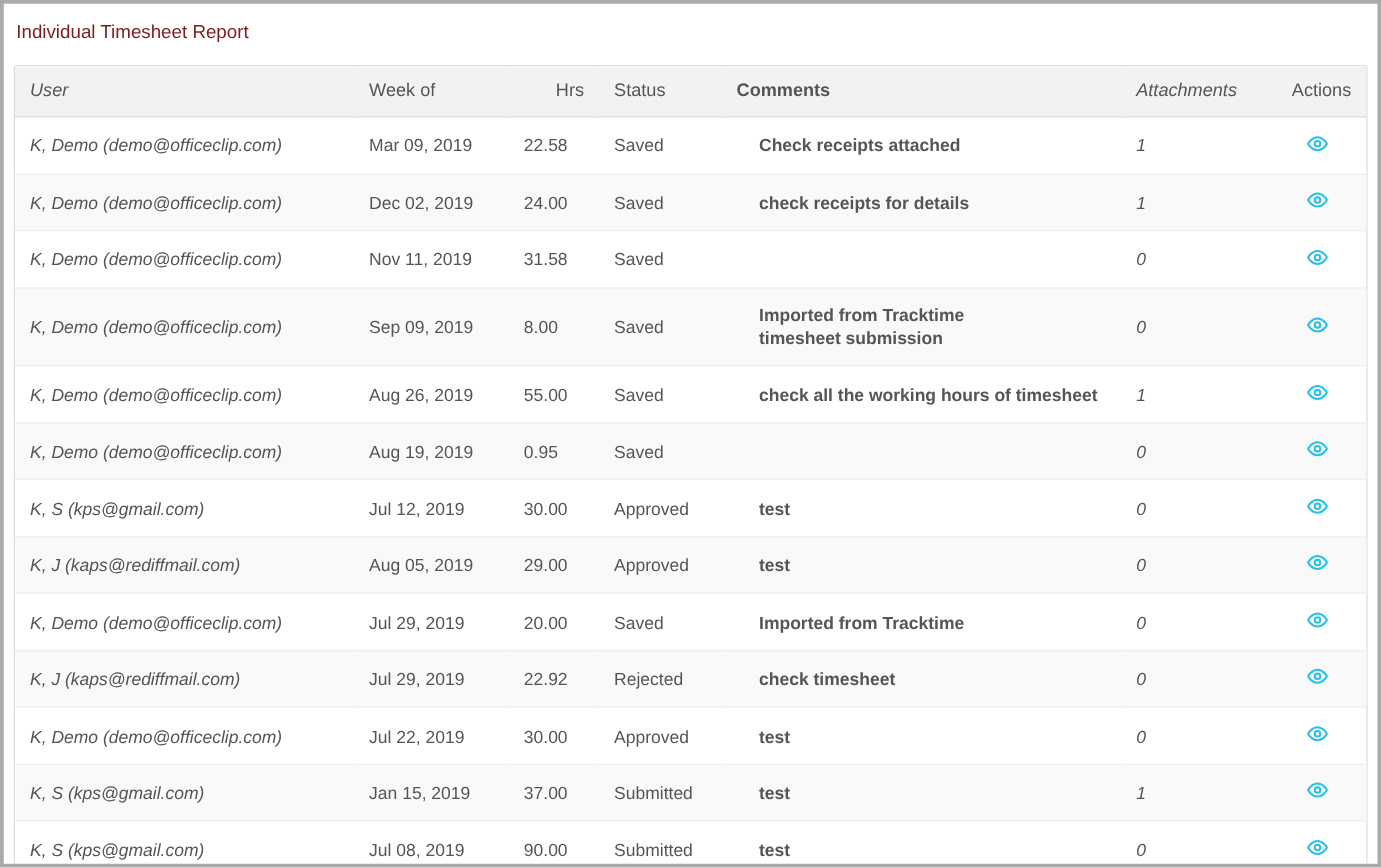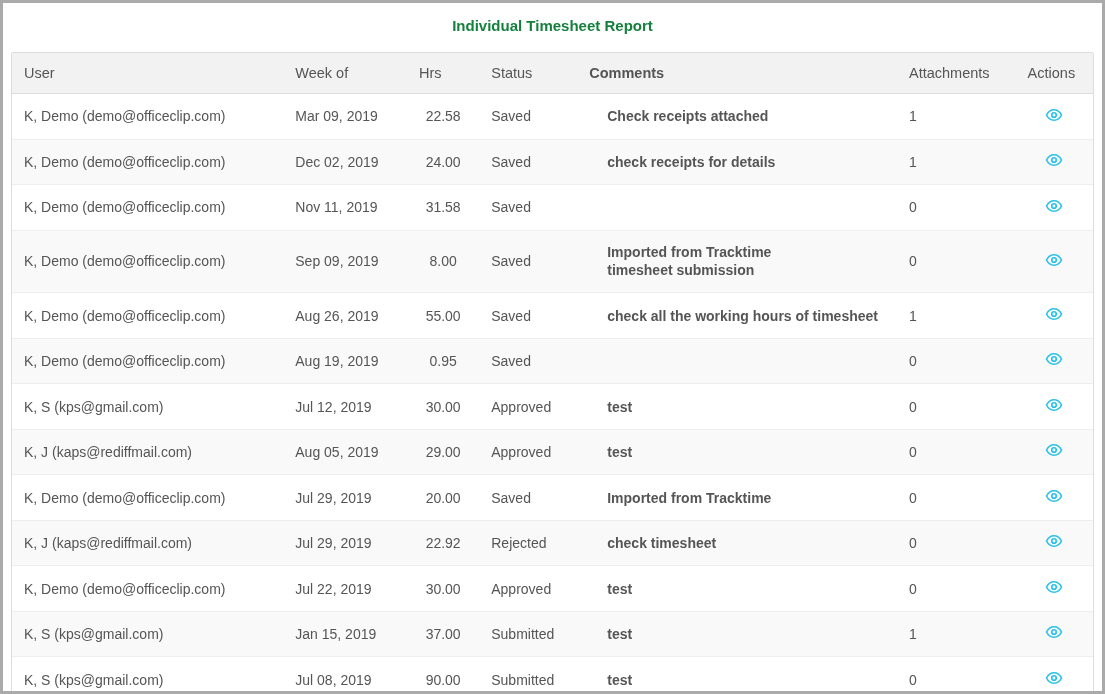--- a/index.html
+++ b/index.html
@@ -8,24 +8,23 @@
       font-size: 14px;
       color: #555;
       background: #fff;
       width: 1105px;
       height: 694px;
       border: 3px solid #aaa;
       padding: 6px 8px 8px 8px;
     }
     .page-title {
       font-size: 15px;
-      color: #15803d;
+      color: #7f1d1d;
       padding: 8px 2px 18px 2px;
-      font-weight: 700;
-      text-align: center;
+      font-weight: 400;
     }
     .table-wrap {
       border: 1px solid #ddd;
       border-radius: 2px;
     }
     table {
       width: 100%;
       border-collapse: collapse;
       table-layout: fixed;
     }
@@ -38,29 +37,29 @@
       border-bottom: 1px solid #ddd;
       font-size: 14.5px;
     }
     tbody tr:nth-child(even) td { background: #f9f9f9; }
     tbody td {
       padding: 12px 12px;
       border-top: 1px solid #eee;
       vertical-align: middle;
       color: #555;
     }
-    .col-user   { width: 263px; }
+    .col-user   { width: 263px; font-style: italic; }
     .col-week   { width: 120px; }
     .col-hrs    { width: 70px; text-align: center; }
     .col-status { width: 95px; }
     .col-comm   { width: 310px; font-weight: bold; }
-    .col-att    { width: 115px; }
+    .col-att    { width: 115px; font-style: italic; }
     .col-act    { width: 75px; text-align: center; }
-    thead th.col-hrs, thead th.col-act { text-align: left; }
-    td.col-hrs { text-align: center; }
+    thead th.col-hrs, thead th.col-act { text-align: right; }
+    td.col-hrs { text-align: left; }
     td.col-act { text-align: center; }
     td.col-comm { padding-left: 30px; }
     .eye-btn {
       display: inline-flex;
       align-items: center;
       justify-content: center;
       width: 24px; height: 20px;
       cursor: pointer;
       color: #29c1e8;
     }

